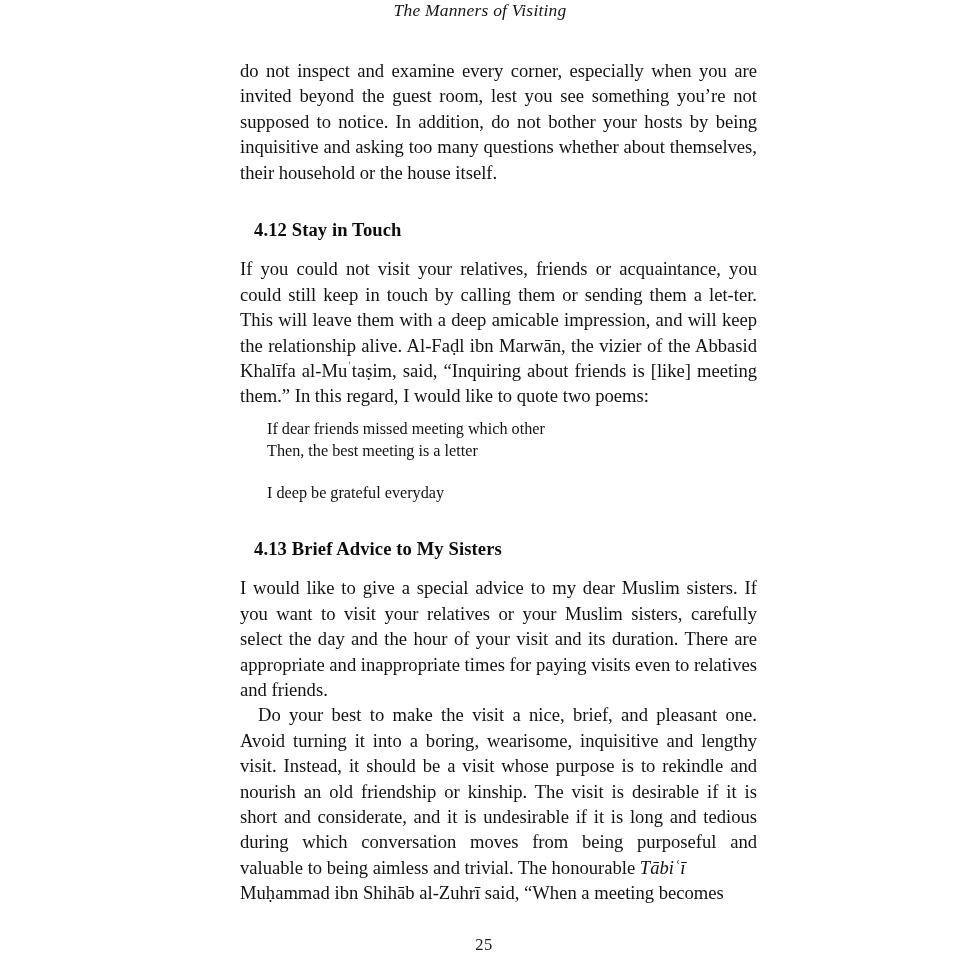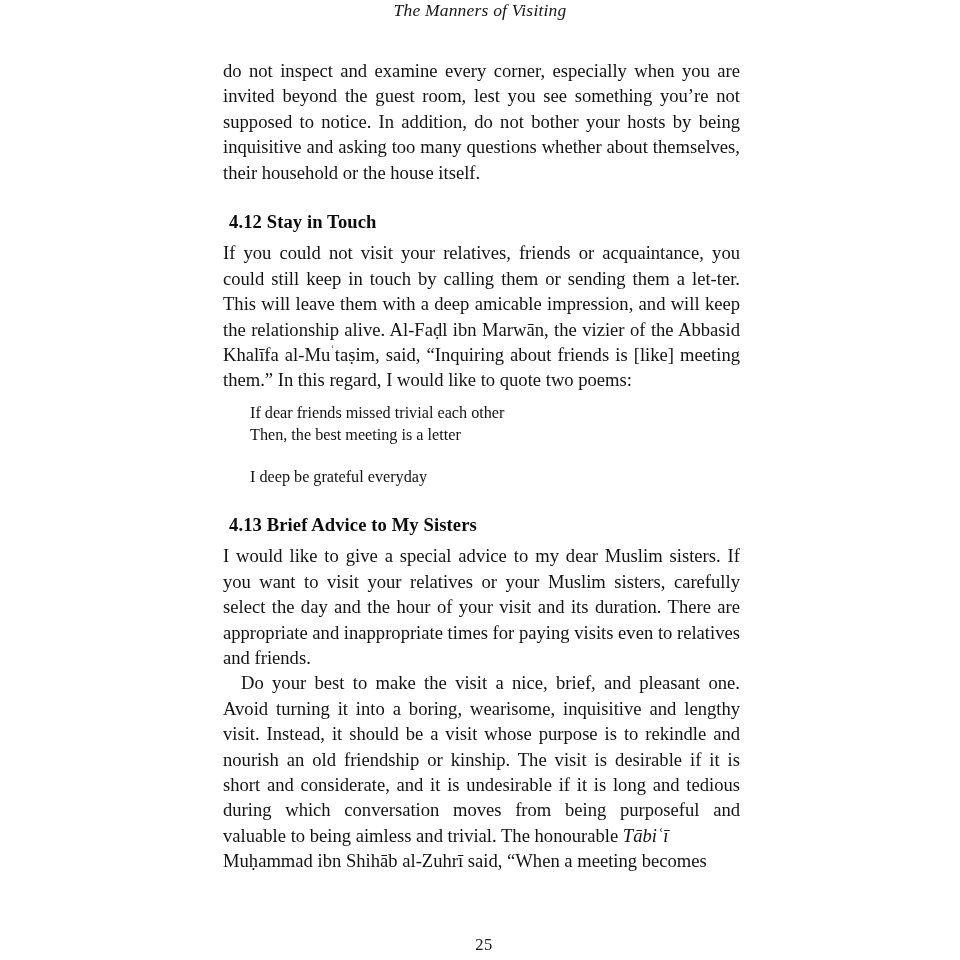--- a/index.html
+++ b/index.html
@@ -28,41 +28,41 @@
     left: 0;
     width: 960px;
     text-align: center;
     font-style: italic;
     font-size: 17.5px;
     letter-spacing: 0.2px;
     color: #161616;
   }
   .text-block {
     position: absolute;
-    left: 223px;
+    left: 240px;
     top: 58px;
     width: 517px;
   }
   p.body {
     margin: 0;
     font-size: 18.6px;
     line-height: 25.4px;
     text-align: justify;
     text-justify: inter-word;
     color: #131313;
     hyphens: manual;
   }
   p.body.indent {
     text-indent: 18px;
   }
   .last-line-natural {
     text-align-last: left;
   }
   h2.heading {
-    margin: 6px;
+    margin: 14px;
     font-size: 18.6px;
     line-height: 25.4px;
     font-weight: bold;
     color: #0d0d0d;
     letter-spacing: 0.1px;
   }
   .spacer-sm { height: 18px; }
   .spacer-xs { height: 9px; }
   .poem {
     margin: 0;
@@ -103,21 +103,21 @@
 
     <div class="spacer-sm"></div>
 
     <h2 class="heading">4.12 Stay in Touch</h2>
 
     <p class="body last-line-natural"><span>If you could not visit your relatives, friends or acquaintance, you could still keep in touch by calling them or sending them a let-ter. This will leave them with a deep amicable impression, and will keep the relationship alive. Al-Faḍl ibn Marwān, the vizier of the Abbasid Khalīfa al-Mu</span><span class="sup-c">ʿ</span><span>taṣim, said, “Inquiring about friends is [like] meeting them.” In this regard, I would like to quote two poems:</span></p>
 
     <div class="spacer-xs"></div>
 
     <div class="poem">
-      <div class="line">If dear friends missed trivial each other</div>
+      <div class="line">If dear friends missed meeting which other</div>
       <div class="line">Then, the best meeting is a letter</div>
     </div>
 
     <div class="poem-gap"></div>
 
     <div class="poem">
       <div class="line">I deep be grateful everyday</div>
     </div>
 
     <div class="spacer-sm"></div>

